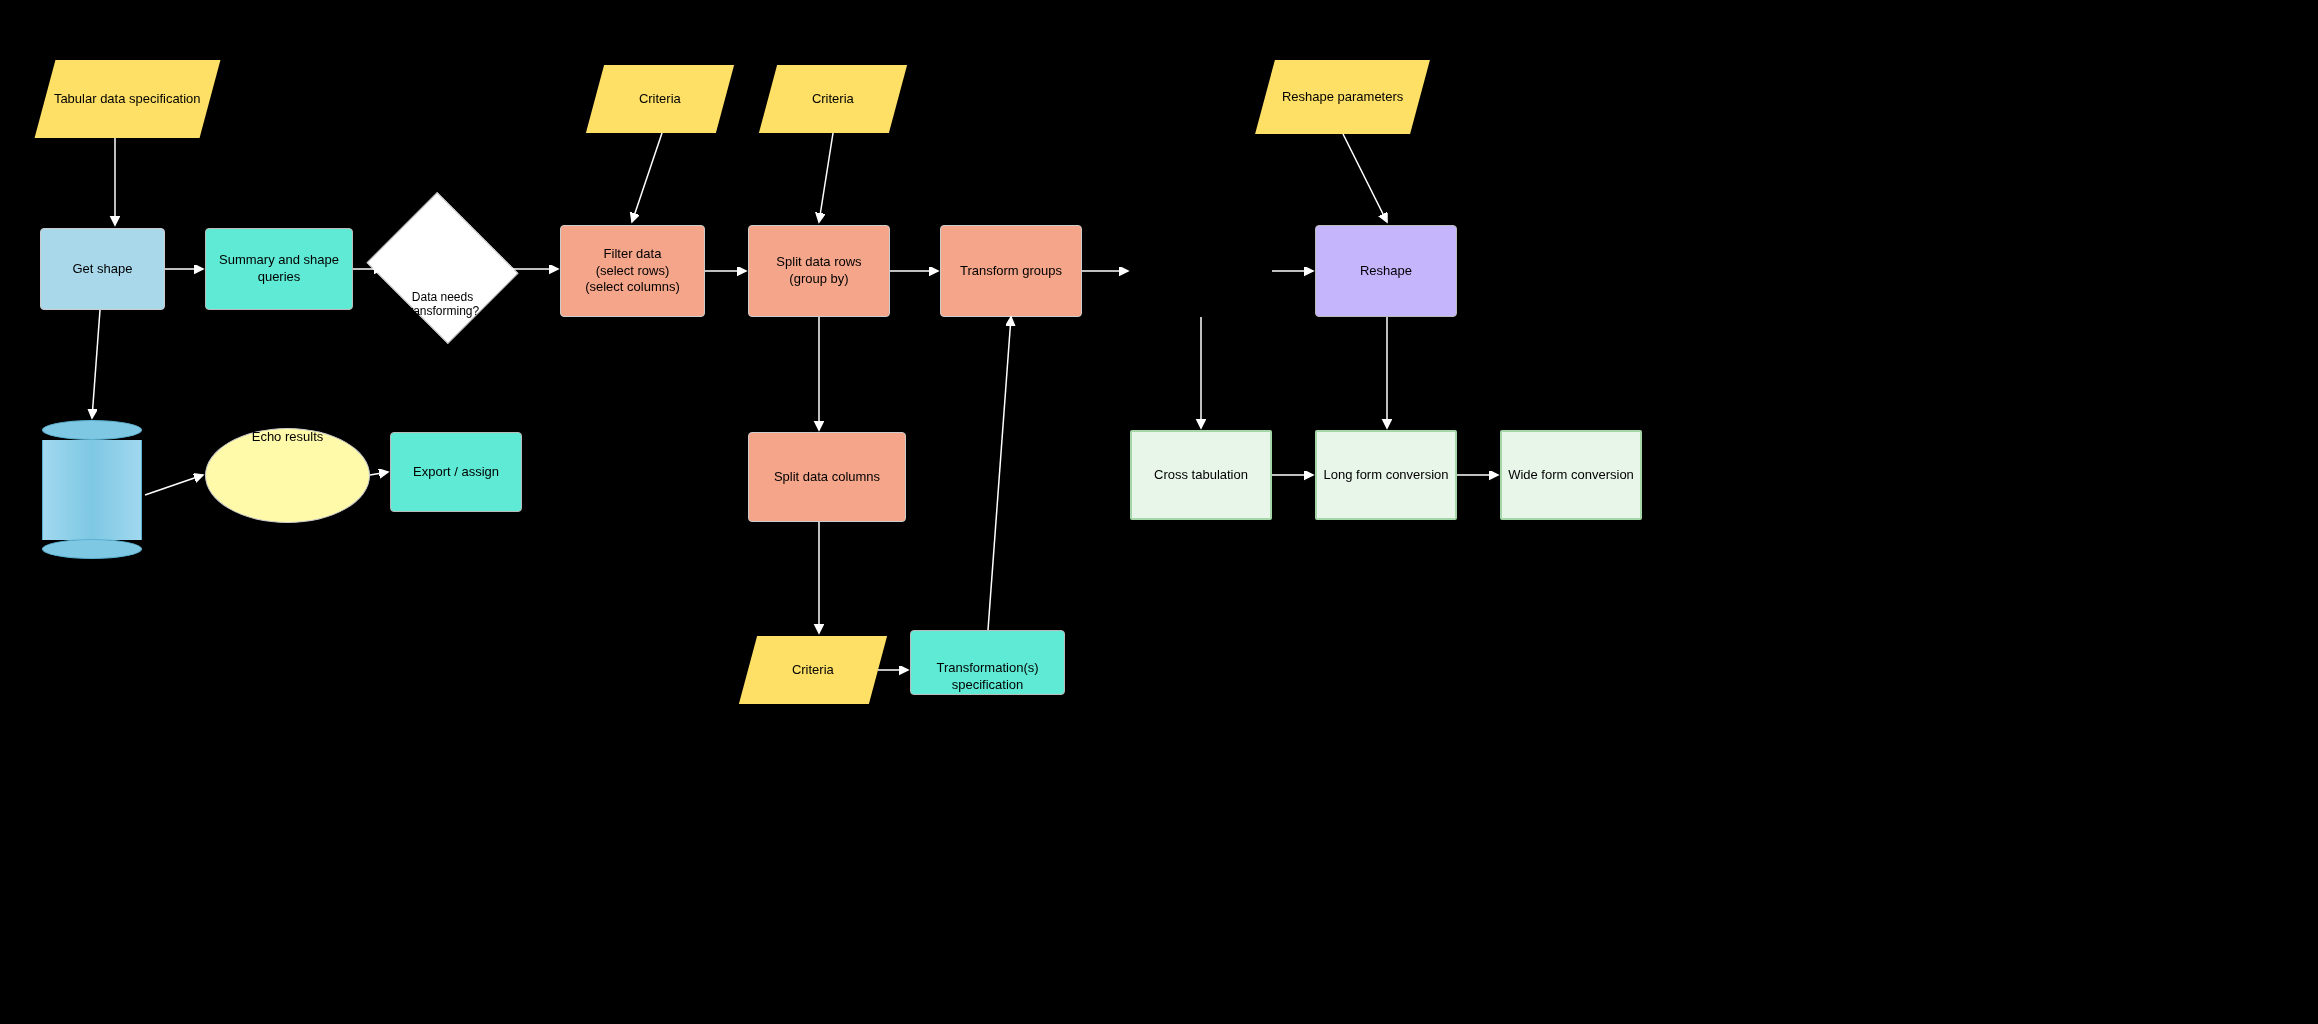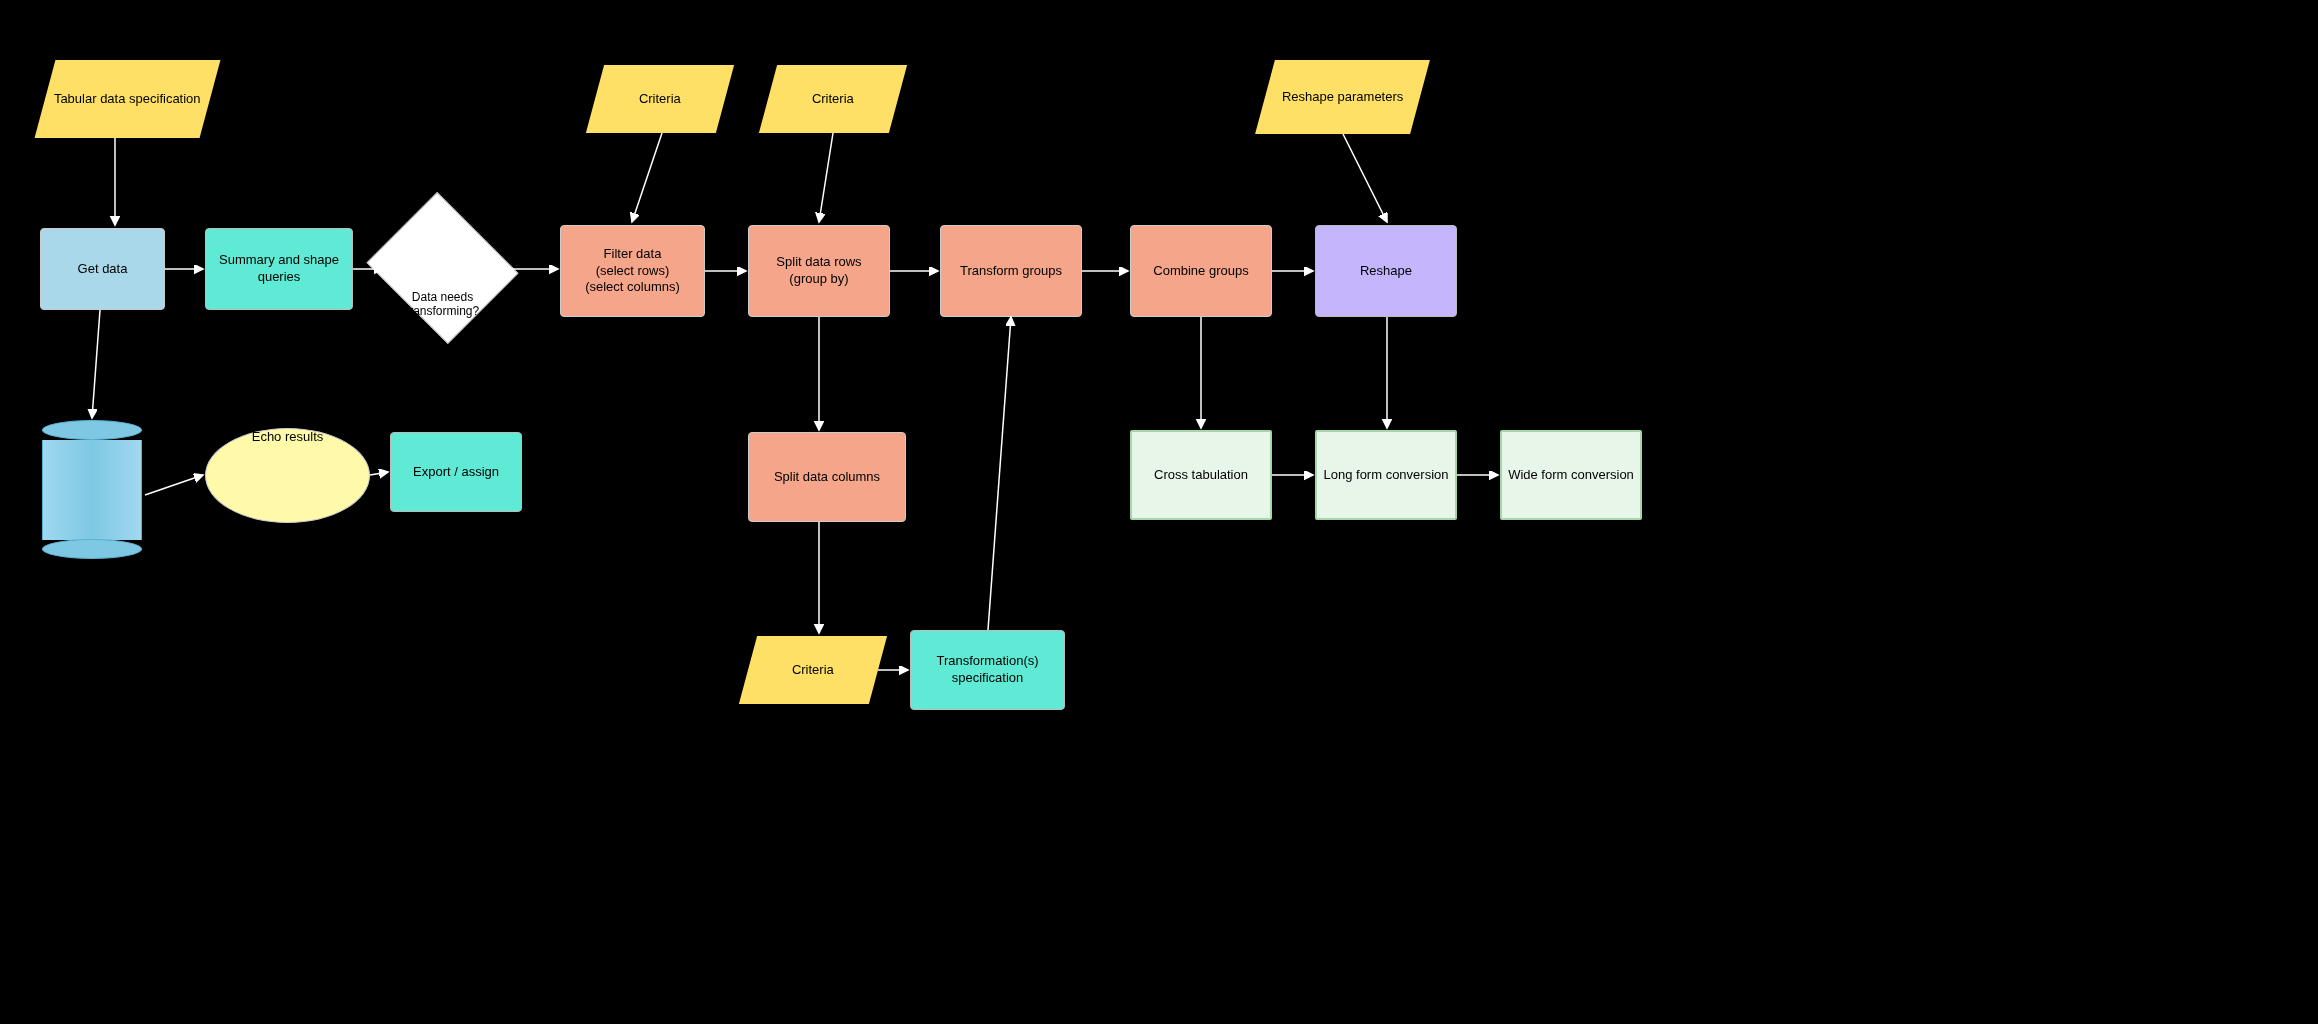--- a/index.html
+++ b/index.html
@@ -173,21 +173,21 @@
 
   <div class="shape parallelogram" style="left:768px; top:65px; width:130px; height:68px;">
     <span class="label">Criteria</span>
   </div>
 
   <div class="shape parallelogram" style="left:1265px; top:60px; width:155px; height:74px;">
     <span class="label">Reshape parameters</span>
   </div>
 
   <div class="shape rect-blue" style="left:40px; top:228px; width:125px; height:82px; border-radius:4px;">
-    <span>Get data</span>
+    <span>Get shape</span>
   </div>
 
   <div class="shape rect-white" style="left:205px; top:228px; width:148px; height:82px; border-radius:4px;">
     <span>Summary and shape queries</span>
   </div>
 
   <div class="diamond-container" style="left:385px; top:218px; width:115px; height:100px;">
     <div class="diamond"></div>
     <div class="diamond-label">
       <span>Data needs transforming?</span>
@@ -199,23 +199,20 @@
   </div>
 
   <div class="shape rect-salmon" style="left:560px; top:225px; width:145px; height:92px; border-radius:4px;">
     <span>Filter data<br>(select rows)<br>(select columns)</span>
   </div>
 
   <div class="shape rect-salmon" style="left:940px; top:225px; width:142px; height:92px; border-radius:4px;">
     <span>Transform groups</span>
   </div>
 
-  <div class="shape rect-salmon" style="left:1130px; top:225px; width:142px; height:92px; border-radius:4px;">
-    <span>Combine groups</span>
-  </div>
 
   <div class="shape rect-green" style="left:1315px; top:225px; width:142px; height:92px; border-radius:4px;">
     <span>Reshape</span>
   </div>
 
   <div class="cylinder" style="position:absolute; left:42px; top:420px;">
     <div class="cylinder-top"></div>
     <div class="cylinder-body"></div>
     <div class="cylinder-bottom"></div>
     <div class="cylinder-label">Datasets</div>
@@ -242,21 +239,21 @@
   </div>
 
   <div class="shape rect-light-green" style="left:1500px; top:430px; width:142px; height:90px; border-radius:2px;">
     <span>Wide form conversion</span>
   </div>
 
   <div class="shape parallelogram" style="left:748px; top:636px; width:130px; height:68px;">
     <span class="label">Criteria</span>
   </div>
 
-  <div class="shape rect-white" style="left:910px; top:630px; width:155px; height:80px; border-radius:4px; border:1px solid #bbb;">
+  <div class="shape rect-white" style="left:910px; top:630px; width:155px; height:65px; border-radius:4px; border:1px solid #bbb;align-items:flex-end;">
     <span>Transformation(s) specification</span>
   </div>
 
   <svg class="arrows-svg">
     <defs>
       <marker id="arr" markerWidth="8" markerHeight="8" refX="6" refY="3" orient="auto">
         <polygon points="0 0, 6 3, 0 6" fill="#fff"></polygon>
       </marker>
     </defs>
 

